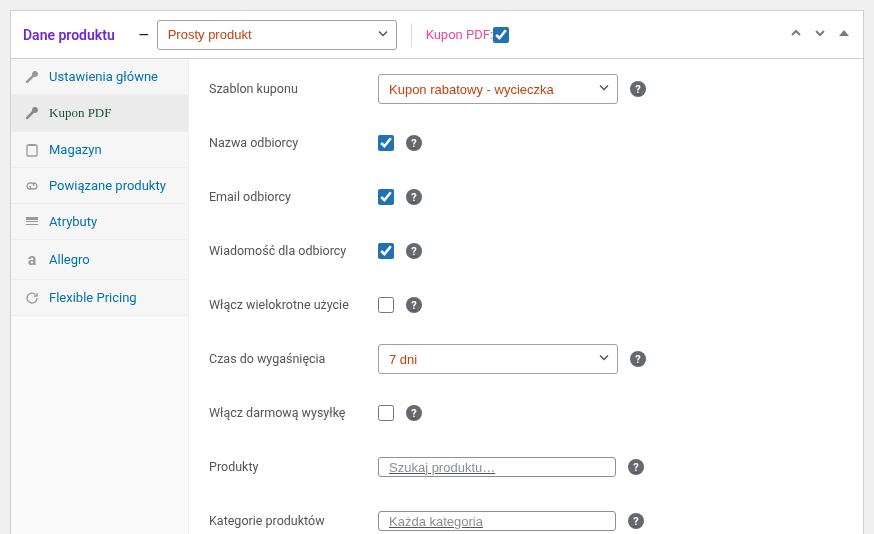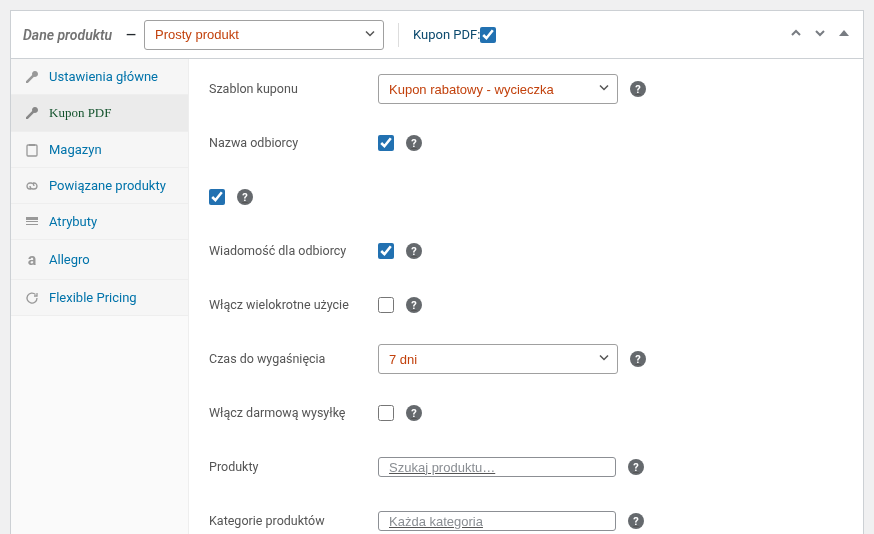--- a/index.html
+++ b/index.html
@@ -18,23 +18,22 @@
   .header {
     display: flex;
     align-items: center;
     padding: 6px 12px;
     border-bottom: 1px solid #ccd0d4;
     height: 48px;
   }
   .header-title {
     font-size: 14px;
     font-weight: 600;
-    color: #737373;
-    margin-right: 14px;
-    font-style: italic;
+    color: #6d28d9;
+    margin-right: 24px;
   }
   .dash {
     color: #23282d;
     font-weight: 600;
     margin-right: 8px;
   }
   .select-wrap {
     position: relative;
     display: inline-block;
   }
@@ -59,21 +58,21 @@
     pointer-events: none;
     color: #555;
   }
   .divider {
     width: 1px;
     height: 24px;
     background: #ddd;
     margin: 0 14px;
   }
   .kupon-label {
-    color: #0c4a6e;
+    color: #ec4899;
   }
   input[type="checkbox"] {
     width: 16px;
     height: 16px;
     cursor: pointer;
     accent-color: #2271b1;
   }
   .header-right {
     margin-left: auto;
     display: flex;
@@ -287,20 +286,21 @@
 
       <div class="field-row">
         <div class="field-label">Nazwa odbiorcy</div>
         <div class="field-control">
           <input type="checkbox" checked="" style="">
           <span class="help-icon">?</span>
         </div>
       </div>
 
       <div class="field-row">
+        <div class="field-label">Email odbiorcy</div>
         <div class="field-control">
           <input type="checkbox" checked="" style="">
           <span class="help-icon">?</span>
         </div>
       </div>
 
       <div class="field-row">
         <div class="field-label">Wiadomość dla odbiorcy</div>
         <div class="field-control">
           <input type="checkbox" checked="" style="">

